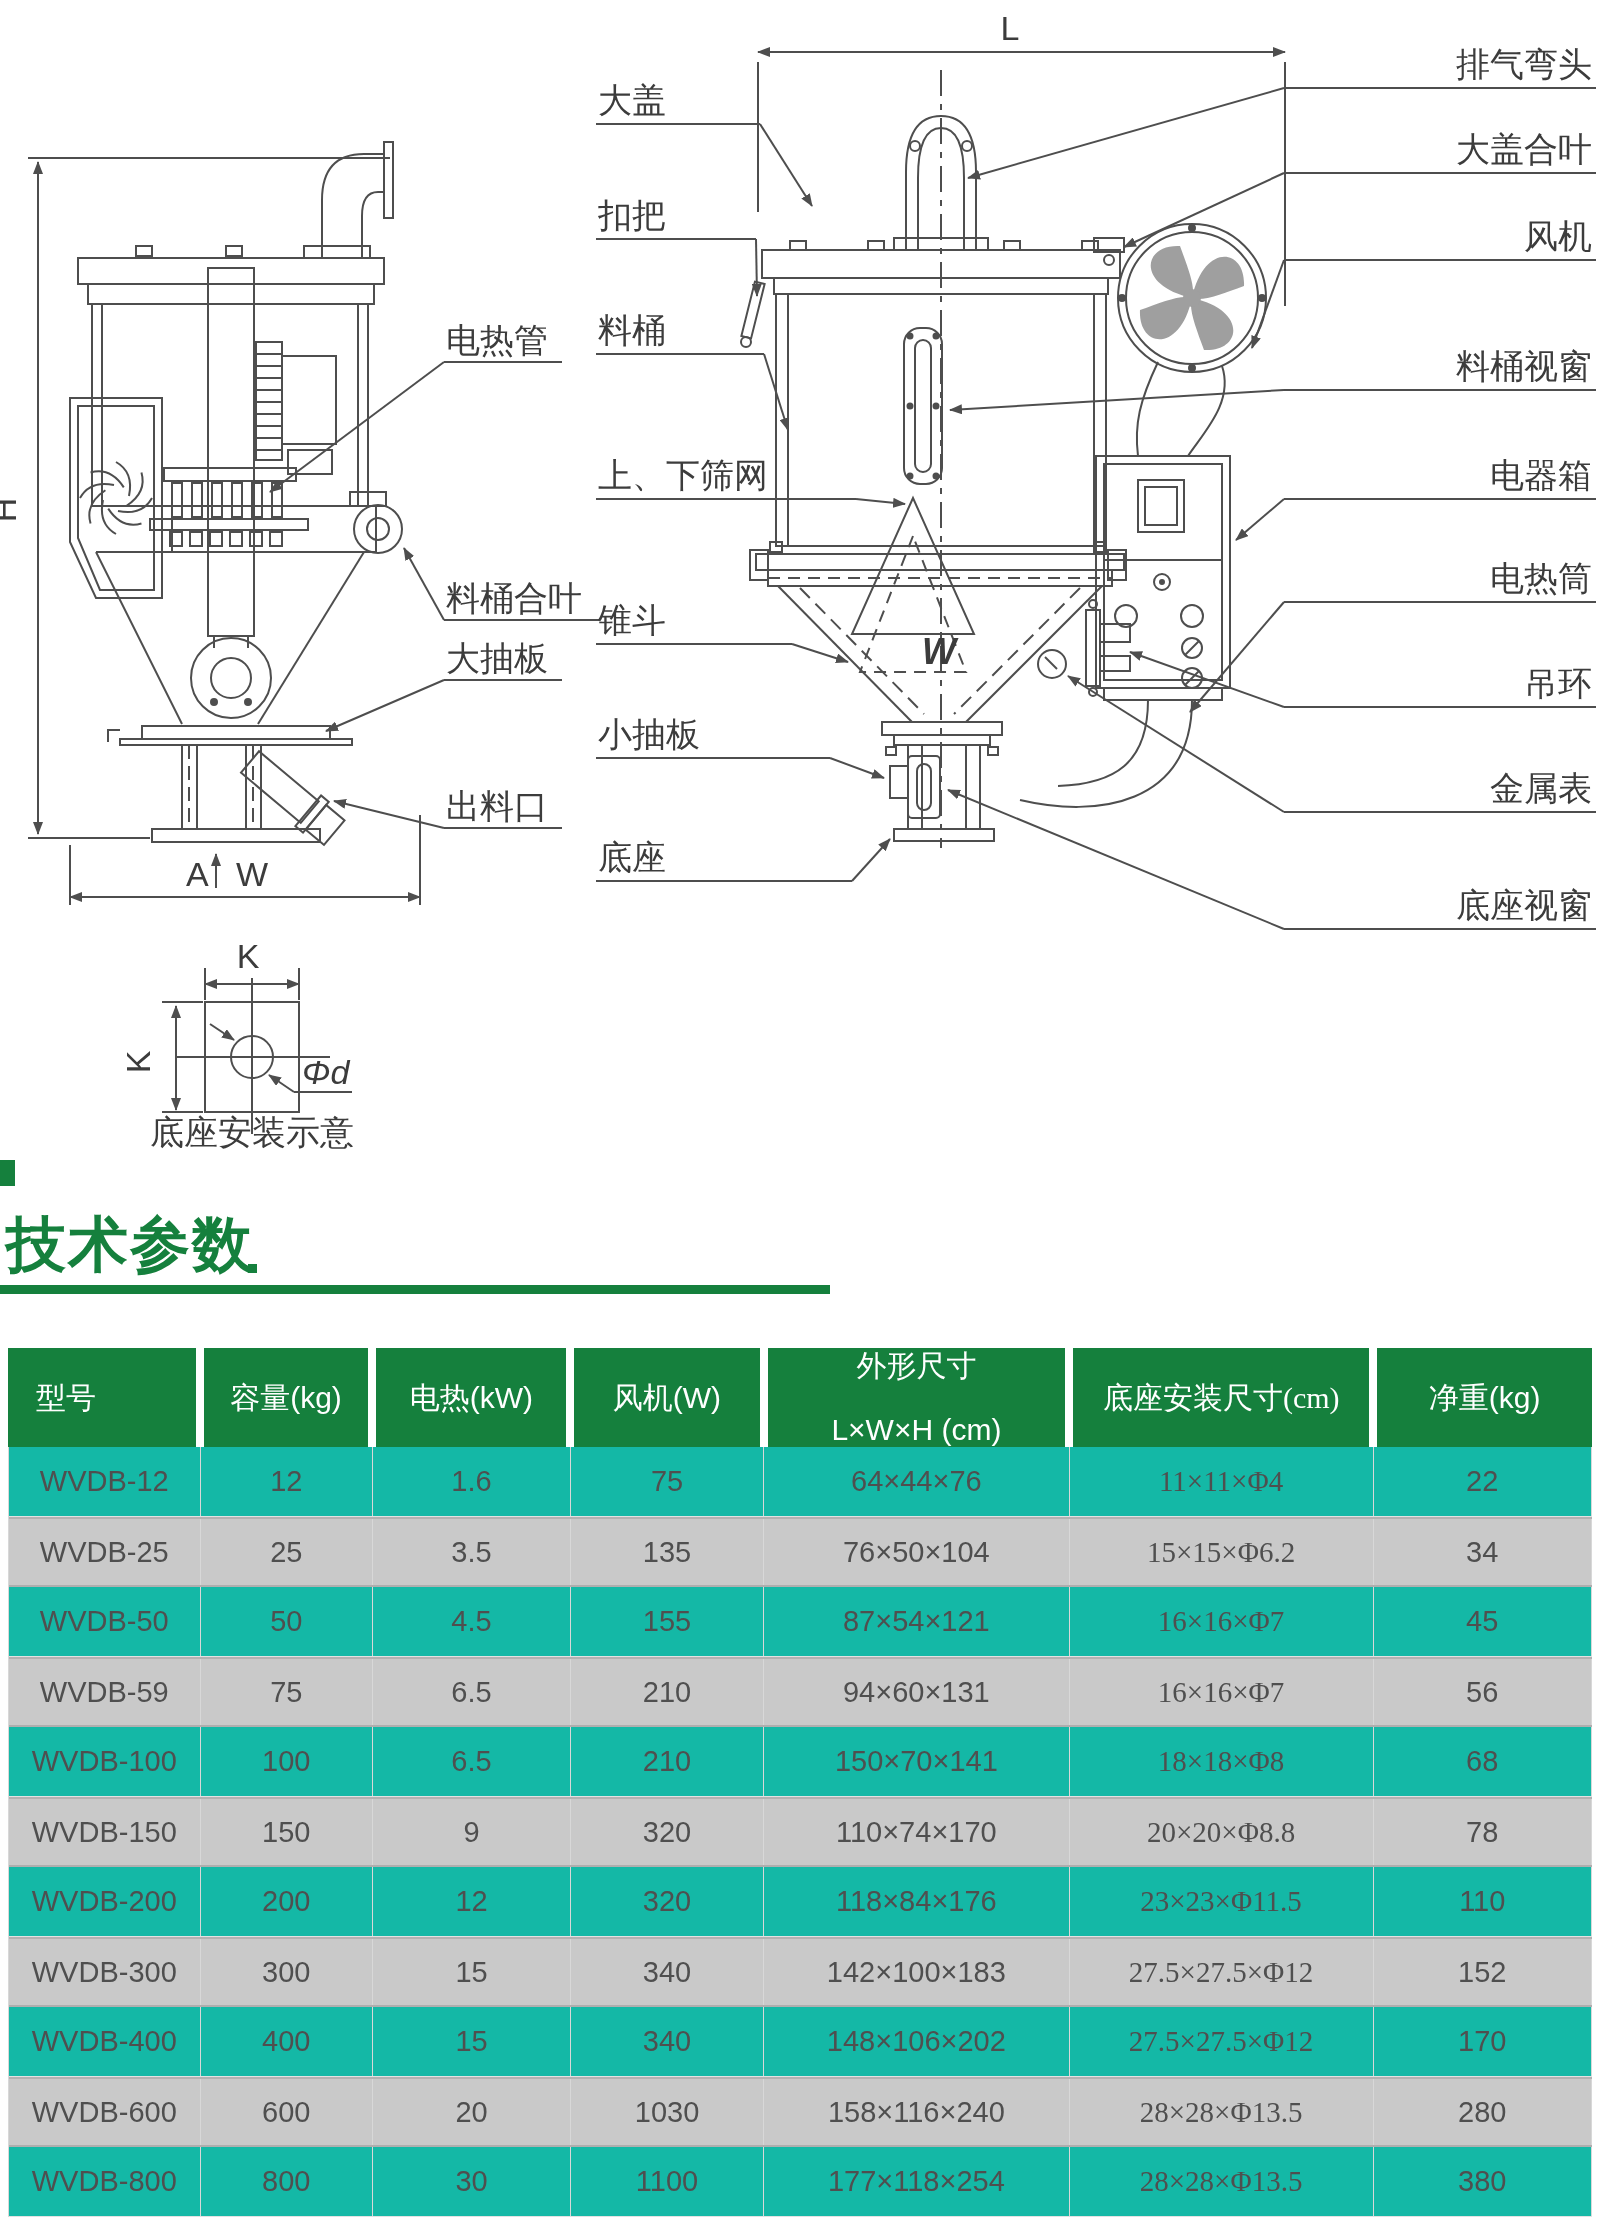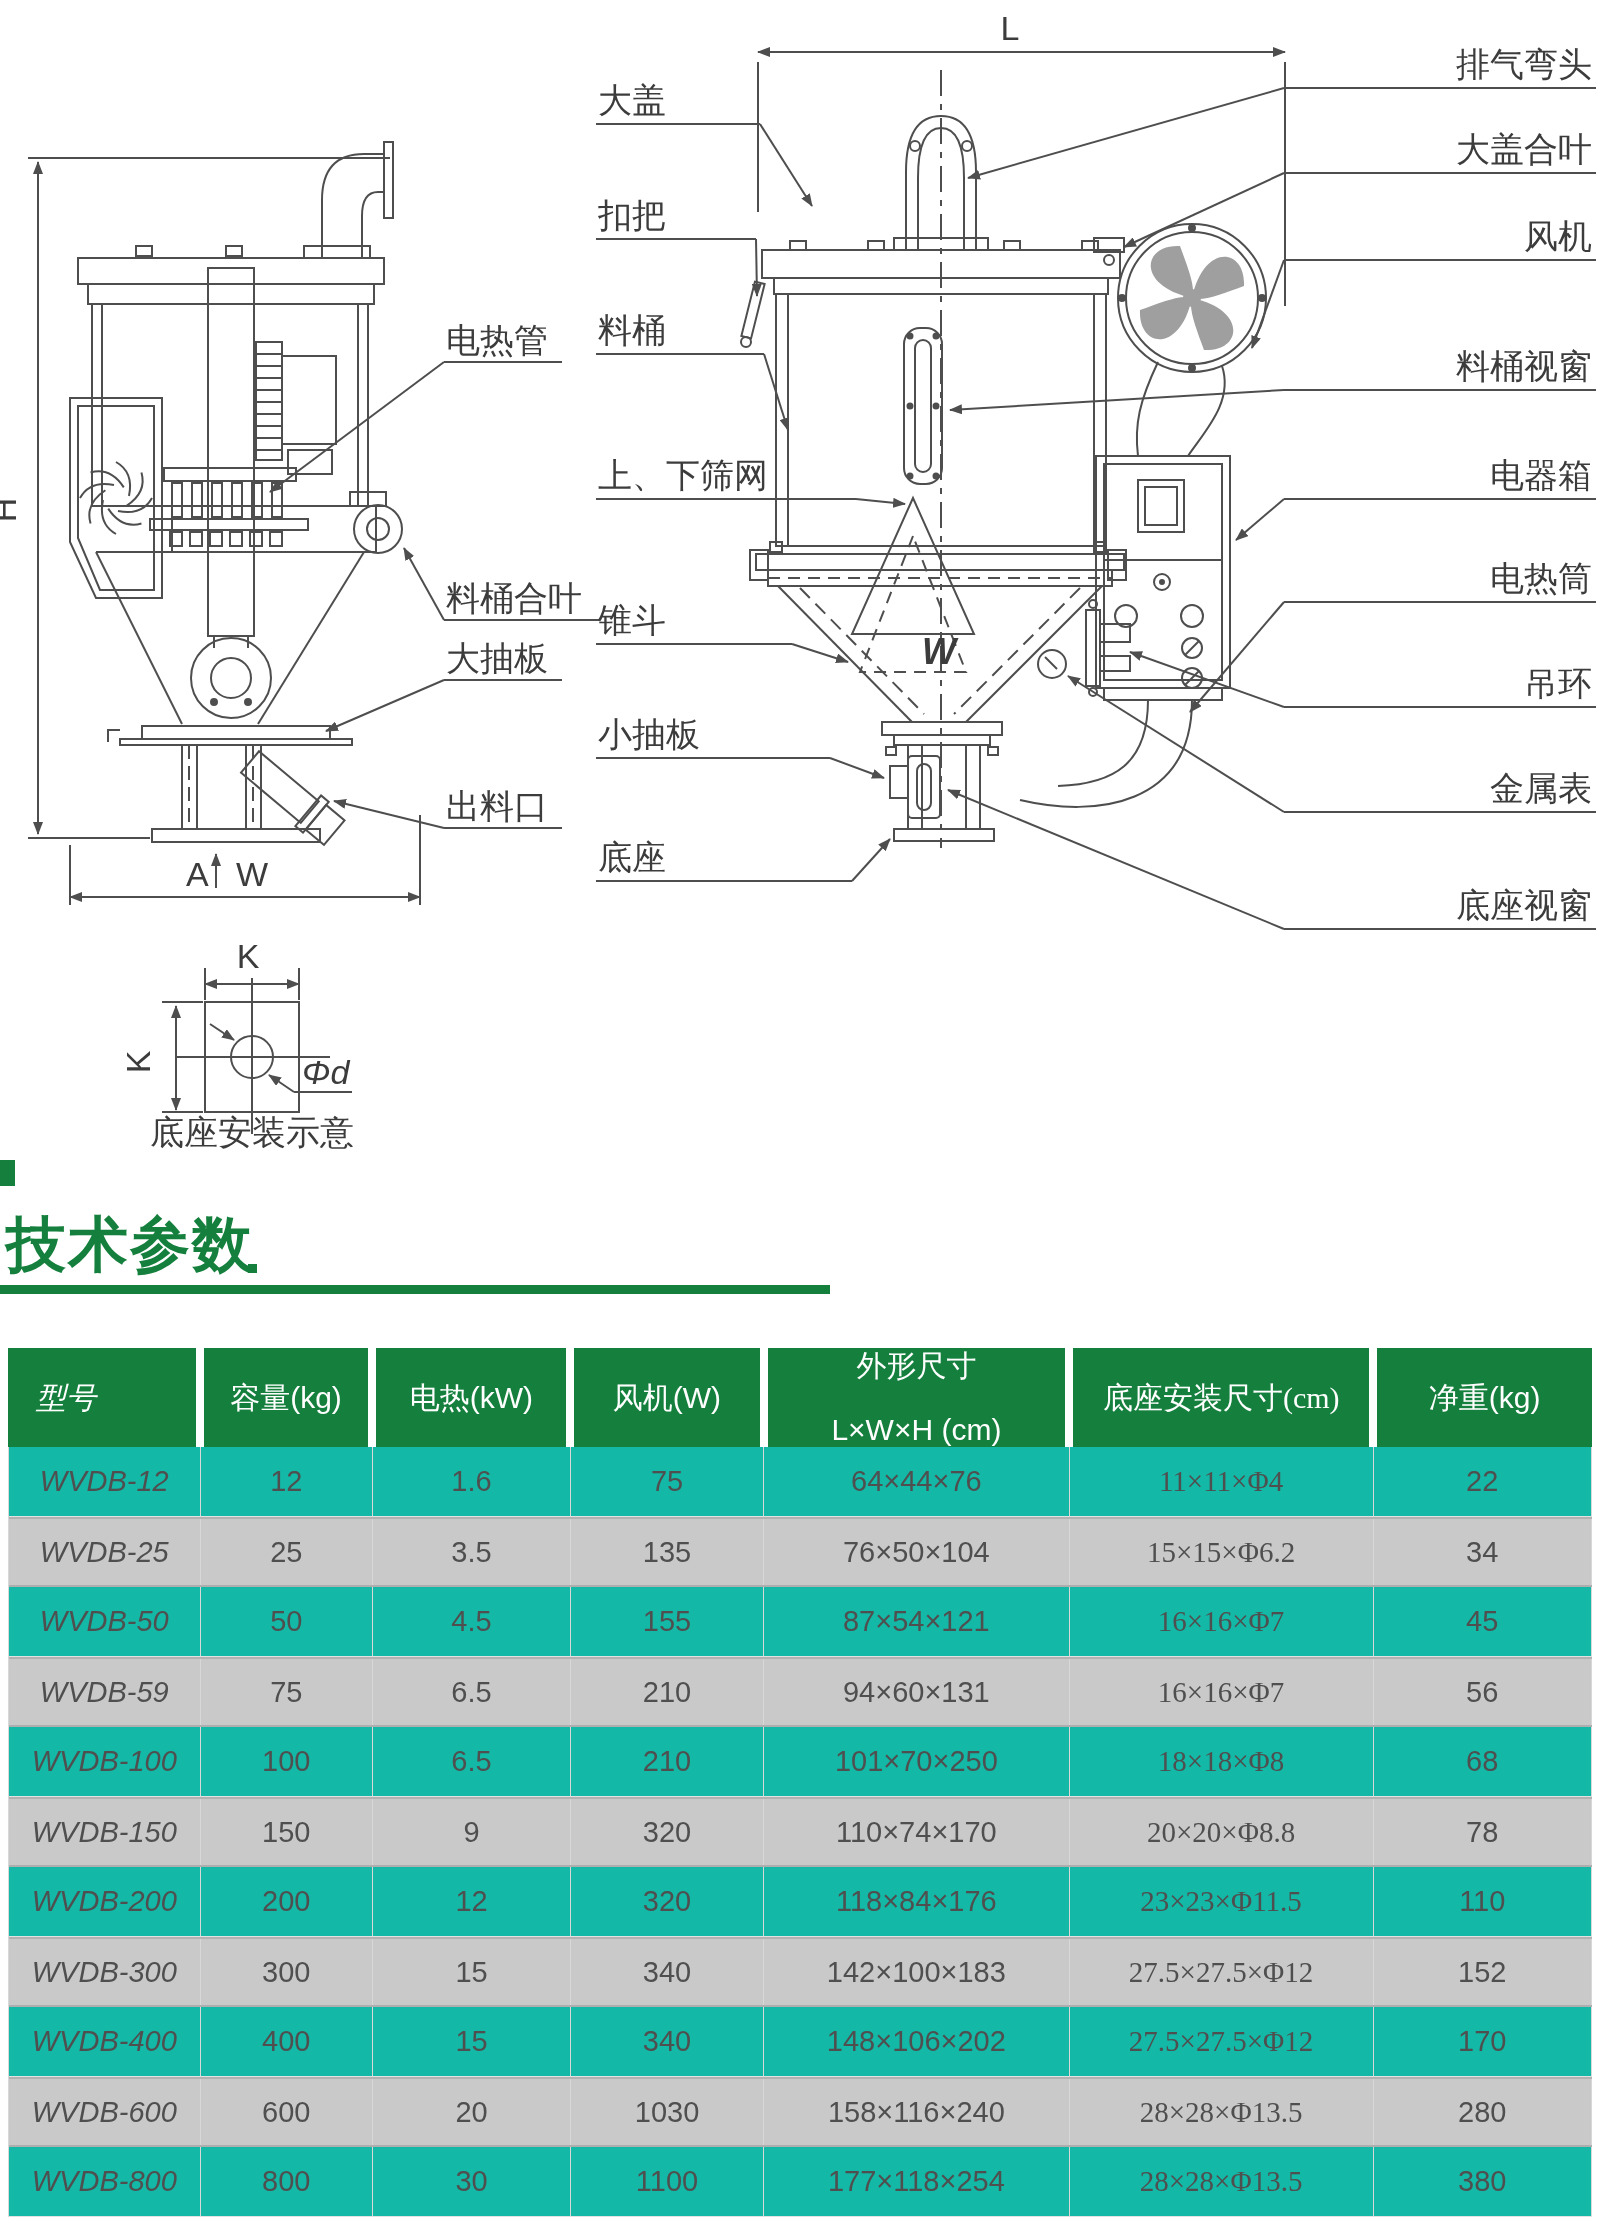--- a/index.html
+++ b/index.html
@@ -20,21 +20,21 @@
   .th{box-sizing:border-box;background:var(--green);color:#fff;display:flex;flex-direction:column;
       align-items:center;justify-content:center;font-size:30px;line-height:1.3;
       border-left:4px solid #fff;border-right:4px solid #fff;}
   .th:first-child{border-left:none;align-items:flex-start;padding-left:28px;}
   .th:last-child{border-right:none;}
   .tbody{border-left:1px solid #d8d8d8;}
   .tr{display:flex;height:70px;box-sizing:border-box;border-bottom:1px solid #e2e2e2;background:#14b8a6;}
   .tr:nth-child(even){background:var(--gray);border-top:2px solid #b2b2b2;border-bottom:2px solid #aeaeae;}
   .td{box-sizing:border-box;display:flex;align-items:center;justify-content:center;
       font-size:29px;color:#4f4f4f;border-right:1px solid #d8d8d8;}
-  .c0{width:12.1%;font-style:italic;} .c1{width:10.9%;} .c2{width:12.5%;} .c3{width:12.2%;text-align:center;}
+  .c0{width:12.1%;} .c1{width:10.9%;} .c2{width:12.5%;} .c3{width:12.2%;text-align:center;}
   .c4{width:19.3%;gap:25px;} .c5{width:19.2%;font-family:Liberation Serif, serif;} .c6{width:13.8%;}
 </style>
 </head>
 <body>
 
 <div class="page">
 
   <div class="diagram-wrap">
   <svg width="1600" height="1160" viewBox="0 0 1600 1160">
     <defs>
@@ -412,21 +412,21 @@
       <div class="td c4">94×60×131</div>
       <div class="td c5">16×16×Φ7</div>
       <div class="td c6">56</div>
     </div>
 
     <div class="tr">
       <div class="td c0">WVDB-100</div>
       <div class="td c1">100</div>
       <div class="td c2">6.5</div>
       <div class="td c3">210</div>
-      <div class="td c4">101×70×250</div>
+      <div class="td c4">150×70×141</div>
       <div class="td c5">18×18×Φ8</div>
       <div class="td c6">68</div>
     </div>
 
     <div class="tr">
       <div class="td c0">WVDB-150</div>
       <div class="td c1">150</div>
       <div class="td c2">9</div>
       <div class="td c3">320</div>
       <div class="td c4">110×74×170</div>

